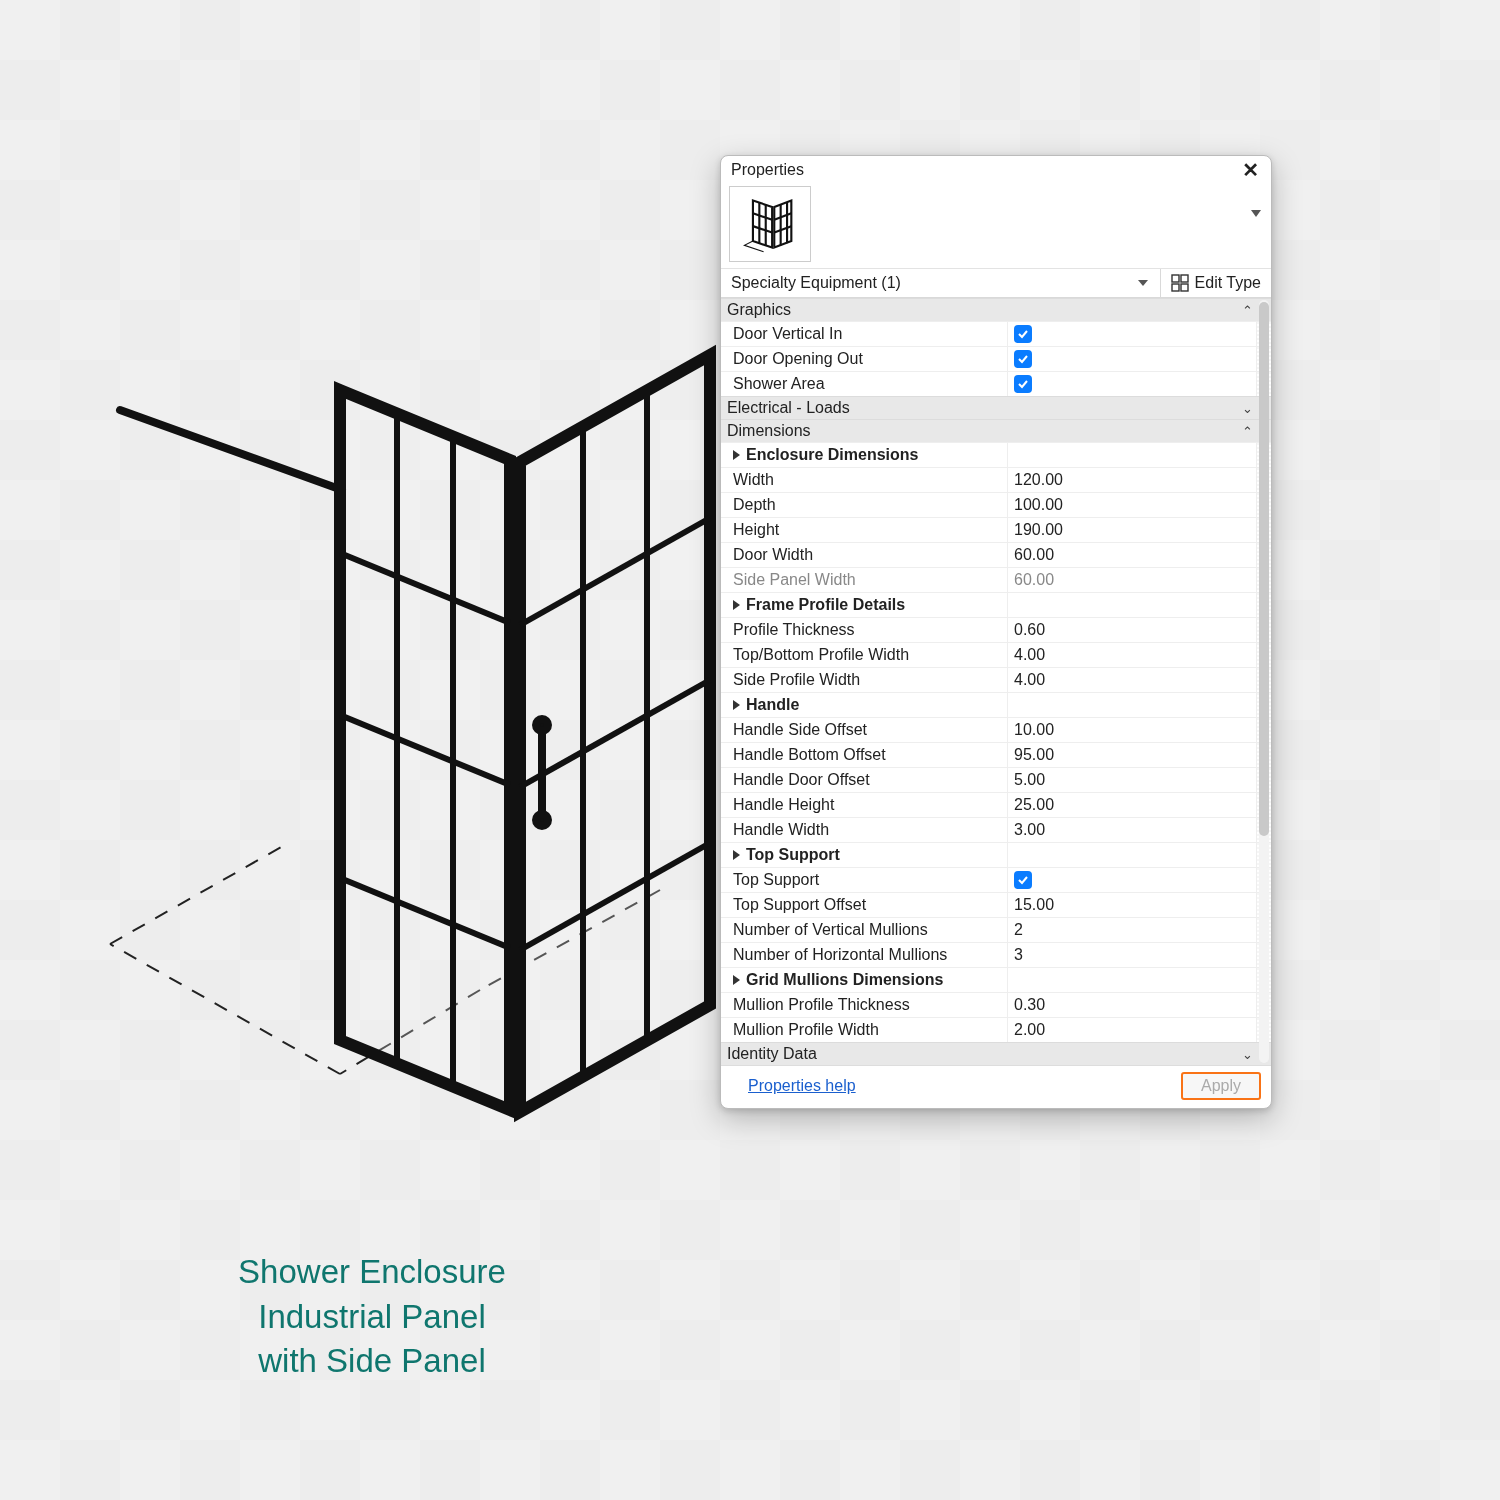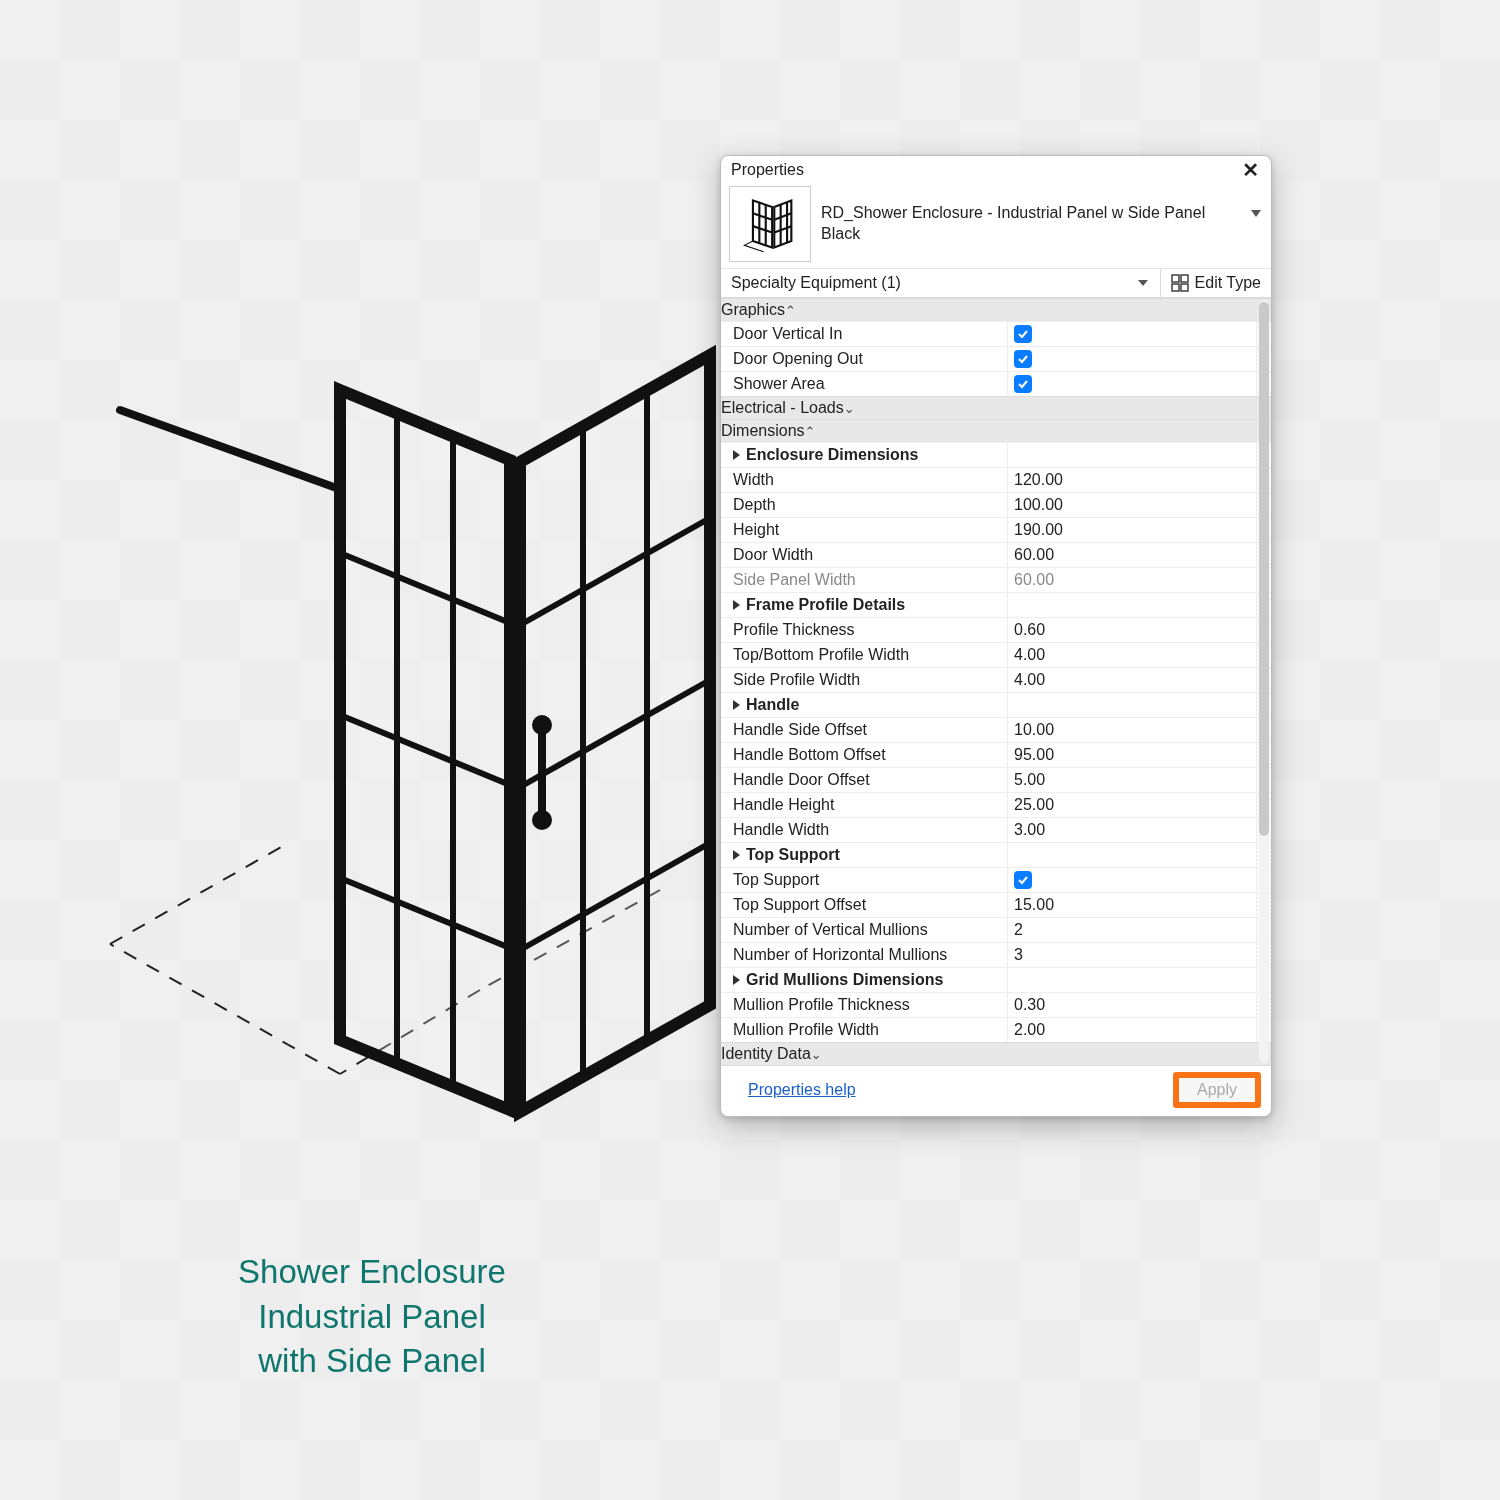--- a/index.html
+++ b/index.html
@@ -153,22 +153,23 @@
     left: 0; right: 0;
     top: 2px;
     height: 70%;
     background: #c9c9c9;
     border-radius: 5px;
   }
 
   .section-header {
     display: flex;
     align-items: center;
+    justify-content: space-between;
     background: #e8e8e8;
-    padding: 2px 18px 2px 0;
+    padding: 2px 18px 2px 6px;
     font-size: 16px;
     border-top: 1px solid #dcdcdc;
   }
   .chev {
     font-size: 13px;
     color: #444;
   }
 
   .prop-row {
     display: flex;
@@ -218,21 +219,21 @@
     justify-content:space-between;
     padding:6px 10px 8px 27px;
     border-top:1px solid #ddd;
   }
   .footer-row a {
     color:#1a5fce;
     text-decoration:underline;
     font-size:16px;
   }
   .apply-btn {
-    border:6px solid #f97316;
+    border:2px solid #f97316;
     background:#f7f7f7;
     color:#aaa;
     padding:3px 18px;
     border-radius:3px;
     font-size:16px;
   }
 </style>
 </head>
 <body>
 
@@ -310,24 +311,20 @@
           <line x1="40" y1="10" x2="40" y2="48"></line>
             <line x1="46" y1="8" x2="46" y2="46"></line>
           <line x1="14" y1="18" x2="32" y2="24"></line>
             <line x1="34" y1="24" x2="50" y2="18"></line>
           <line x1="14" y1="30" x2="32" y2="36"></line>
             <line x1="34" y1="36" x2="50" y2="30"></line>
           <polyline points="14,44 6,48 24,54" stroke-width="1"></polyline>
         </g>
       </svg>
     </div>
-    <div class="type-text">
-      <div>RD_Shower Enclosure - Industrial Panel w Side Panel</div>
-      <div>Black</div>
-    </div>
     <div class="type-caret"></div>
   </div>
 
   <div class="filter-row">
     <div class="combo">
       <span>Specialty Equipment (1)</span>
       <span class="combo-caret"></span>
     </div>
     <div class="edit-type">
       <span class="edit-type-icon">

